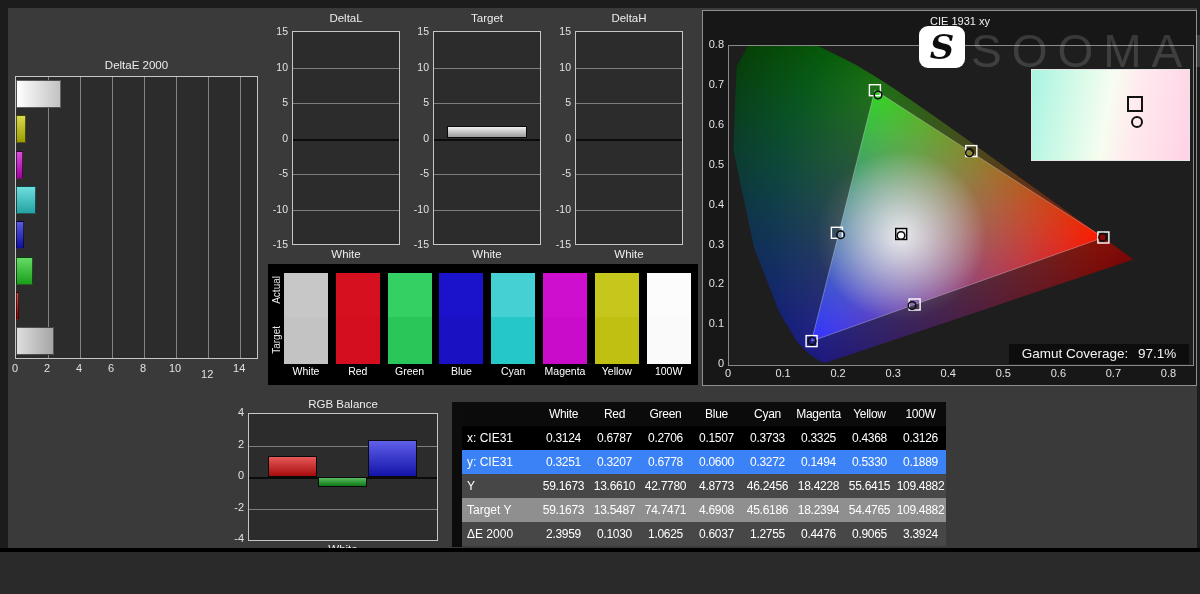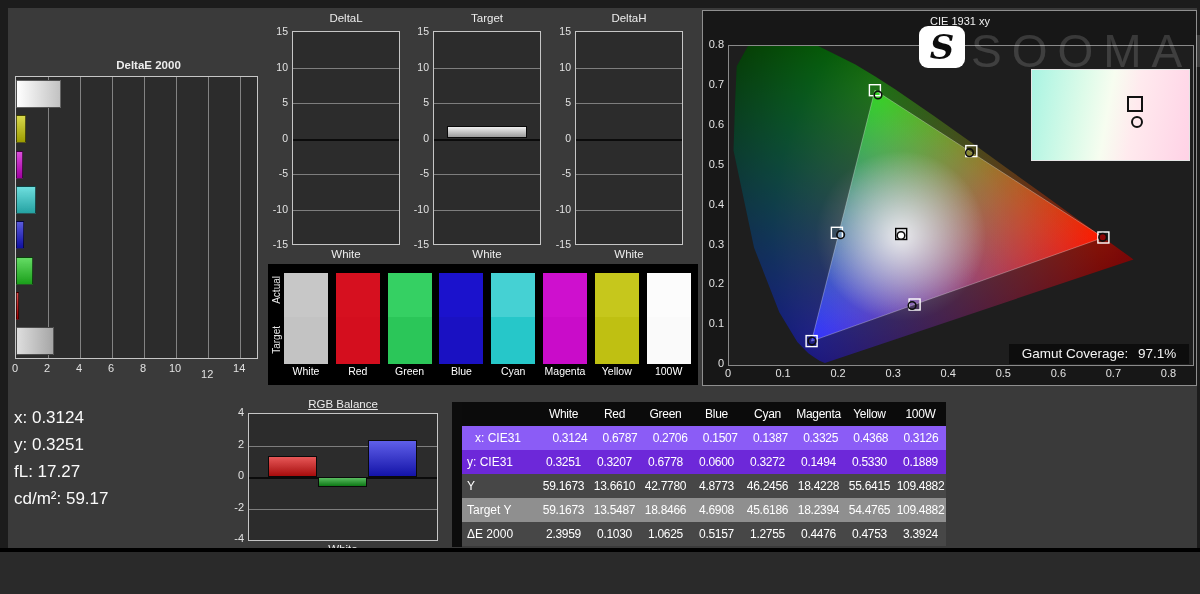--- a/index.html
+++ b/index.html
@@ -44,21 +44,21 @@
   .tlabel{width:76px;text-align:left;padding-left:5px;box-sizing:border-box;letter-spacing:0;}
   
   #bottombar{position:absolute;left:0;top:548px;width:1200px;height:46px;background:linear-gradient(#000 0,#000 4px,#2a2a2a 4px);}
 </style>
 </head>
 <body>
 
 <div class="app">
   <div class="main-bg"></div>
 
-  <div class="ctitle" style="left:27px;top:59px;width:243px;font-weight:bold;">DeltaE 2000</div>
+  <div class="ctitle" style="left:15px;top:59px;width:243px;">DeltaE 2000</div>
   <div class="plot" id="deltae-plot" style="left:15px;top:76px;width:243px;height:283px;">
       <div class="vgrid" style="left: 32px;"></div>
       <div class="vgrid" style="left: 64.1px;"></div>
       <div class="vgrid" style="left: 96.1px;"></div>
       <div class="vgrid" style="left: 128.1px;"></div>
       <div class="vgrid" style="left: 160.1px;"></div>
       <div class="vgrid" style="left: 192.2px;"></div>
       <div class="vgrid" style="left: 224.2px;"></div>
       <div class="bar" style="left: 0px; top: 3px; height: 28px; width: 45.2px; background: linear-gradient(90deg, rgb(255, 255, 255), rgb(194, 194, 194)) rgb(255, 255, 255);"></div>
       <div class="bar" style="left: 0px; top: 38.3px; height: 28px; width: 9.7px; background: linear-gradient(rgba(255, 255, 255, 0.3), rgba(0, 0, 0, 0.22)), rgb(200, 200, 0);"></div>
@@ -259,29 +259,23 @@
         <div class="tick" style="left: 0px; top: 226.5px; width: 21px; text-align: right;">0.3</div>
         <div class="tick" style="left: 0px; top: 186.7px; width: 21px; text-align: right;">0.4</div>
         <div class="tick" style="left: 0px; top: 146.8px; width: 21px; text-align: right;">0.5</div>
         <div class="tick" style="left: 0px; top: 107px; width: 21px; text-align: right;">0.6</div>
         <div class="tick" style="left: 0px; top: 67.2px; width: 21px; text-align: right;">0.7</div>
         <div class="tick" style="left: 0px; top: 27.4px; width: 21px; text-align: right;">0.8</div>
       </div>
   </div>
 
   <div id="reading">
-    <div id="reading-items">
-        <div class="ritem">x: 0.3124</div>
-        <div class="ritem">y: 0.3251</div>
-        <div class="ritem">fL: 17.27</div>
-        <div class="ritem">cd/m²: 59.17</div>
-      </div>
   </div>
 
-  <div class="ctitle" style="left:248px;top:398px;width:190px;text-decoration:underline;">RGB Balance</div>
+  <div class="ctitle" style="left:248px;top:398px;width:190px;">RGB Balance</div>
   <div class="plot" id="rgb-plot" style="left:248px;top:413px;width:190px;height:128px;">
       <div class="hgrid" style="top: 31.5px;"></div>
       <div class="hgrid zero" style="top: 63px;"></div>
       <div class="hgrid" style="top: 94.5px;"></div>
       <div class="bar" style="left: 19px; width: 49px; height: 21.3px; top: 41.7px; background: linear-gradient(rgba(255, 255, 255, 0.3), rgba(0, 0, 0, 0.25)), rgb(221, 16, 16); border: 1px solid rgb(10, 10, 10);"></div>
       <div class="bar" style="left: 69px; width: 49px; height: 10.2px; top: 63px; background: linear-gradient(rgba(255, 255, 255, 0.3), rgba(0, 0, 0, 0.25)), rgb(18, 160, 28); border: 1px solid rgb(10, 10, 10);"></div>
       <div class="bar" style="left: 119px; width: 49px; height: 37px; top: 26px; background: linear-gradient(rgba(255, 255, 255, 0.3), rgba(0, 0, 0, 0.25)), rgb(26, 26, 224); border: 1px solid rgb(10, 10, 10);"></div>
     </div>
   <div id="rgb-ticks">
       <div class="tick" style="left: 222px; top: 406px; width: 22px; text-align: right;">4</div>
@@ -298,32 +292,32 @@
         <div class="tcell tlabel"></div>
         <div class="tcell">White</div>
         <div class="tcell">Red</div>
         <div class="tcell">Green</div>
         <div class="tcell">Blue</div>
         <div class="tcell">Cyan</div>
         <div class="tcell">Magenta</div>
         <div class="tcell">Yellow</div>
         <div class="tcell">100W</div>
       </div>
-      <div class="trow" style="background: #8b5cf6; padding-left: 8px;">
+      <div class="trow" style="background: #000000;">
         <div class="tcell tlabel">x: CIE31</div>
         <div class="tcell">0.3124</div>
         <div class="tcell">0.6787</div>
         <div class="tcell">0.2706</div>
         <div class="tcell">0.1507</div>
-        <div class="tcell">0.1387</div>
+        <div class="tcell">0.3733</div>
         <div class="tcell">0.3325</div>
         <div class="tcell">0.4368</div>
         <div class="tcell">0.3126</div>
       </div>
-      <div class="trow" style="background: #6d28d9;">
+      <div class="trow" style="background: #3b82f6;">
         <div class="tcell tlabel">y: CIE31</div>
         <div class="tcell">0.3251</div>
         <div class="tcell">0.3207</div>
         <div class="tcell">0.6778</div>
         <div class="tcell">0.0600</div>
         <div class="tcell">0.3272</div>
         <div class="tcell">0.1494</div>
         <div class="tcell">0.5330</div>
         <div class="tcell">0.1889</div>
       </div>
@@ -335,36 +329,36 @@
         <div class="tcell">4.8773</div>
         <div class="tcell">46.2456</div>
         <div class="tcell">18.4228</div>
         <div class="tcell">55.6415</div>
         <div class="tcell">109.4882</div>
       </div>
       <div class="trow" style="background: rgb(143, 143, 143);">
         <div class="tcell tlabel">Target Y</div>
         <div class="tcell">59.1673</div>
         <div class="tcell">13.5487</div>
-        <div class="tcell">18.8466</div>
+        <div class="tcell">74.7471</div>
         <div class="tcell">4.6908</div>
         <div class="tcell">45.6186</div>
         <div class="tcell">18.2394</div>
         <div class="tcell">54.4765</div>
         <div class="tcell">109.4882</div>
       </div>
       <div class="trow" style="background: rgb(71, 71, 71);">
         <div class="tcell tlabel">ΔE 2000</div>
         <div class="tcell">2.3959</div>
         <div class="tcell">0.1030</div>
         <div class="tcell">1.0625</div>
-        <div class="tcell">0.5157</div>
+        <div class="tcell">0.6037</div>
         <div class="tcell">1.2755</div>
         <div class="tcell">0.4476</div>
-        <div class="tcell">0.4753</div>
+        <div class="tcell">0.9065</div>
         <div class="tcell">3.3924</div>
       </div>
     </div>
 
   <div id="bottombar">
     <div id="pattern-row"></div>
 
     <div id="iconrow"></div>
 
   </div>

